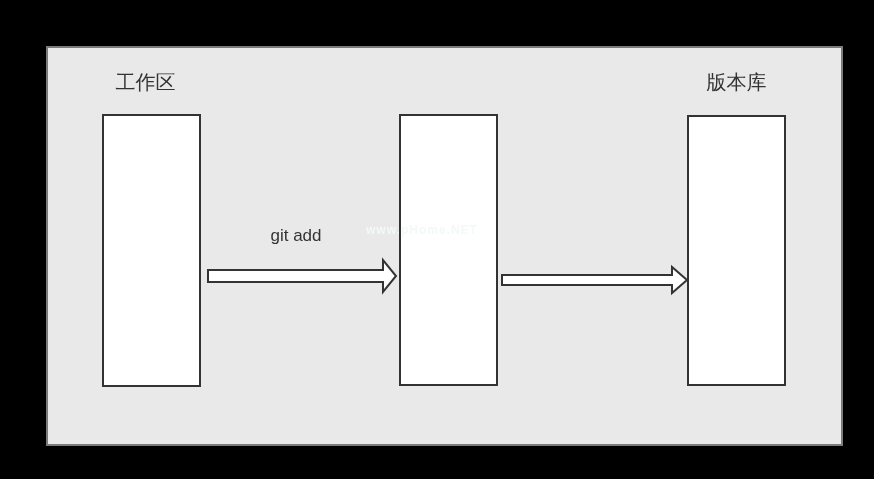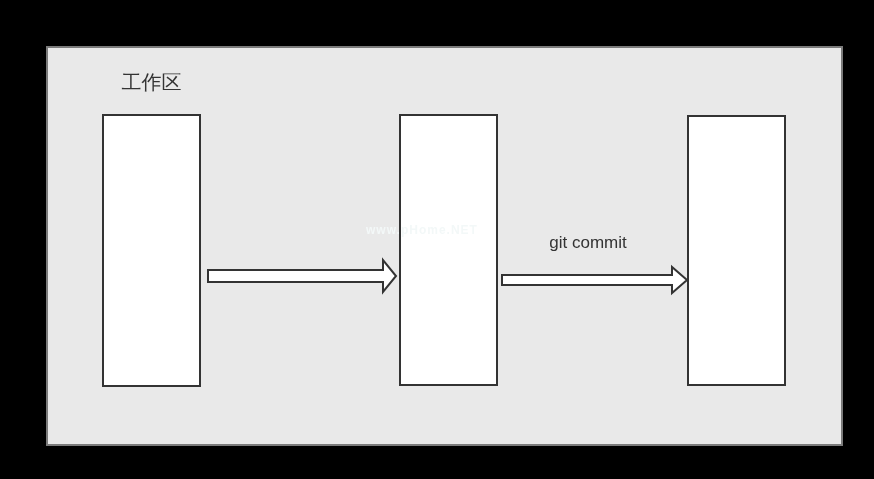--- a/index.html
+++ b/index.html
@@ -28,21 +28,21 @@
   .col-label {
     position: absolute;
     top: 69px;
     height: 26px;
     line-height: 26px;
     text-align: center;
     font-size: 20px;
     color: #333;
     z-index: 4;
   }
-  .col-label.c1 { left: 102px; width: 99px; }
+  .col-label.c1 { left: 96px; width: 99px; }
   .col-label.c2 { left: 399px; width: 99px; }
   .col-label.c3 { left: 687px; width: 99px; }
   .box {
     position: absolute;
     box-sizing: border-box;
     width: 99px;
     background: #ffffff;
     border: 2px solid #333333;
     z-index: 2;
   }
@@ -76,26 +76,27 @@
     z-index: 5;
   }
 </style>
 </head>
 <body>
 
 <div class="stage">
   <div class="panel"></div>
 
   <div class="col-label c1">工作区</div>
+  <div class="col-label c3">版本库</div>
 
   <div class="box b1"></div>
   <div class="box b2"></div>
   <div class="box b3"></div>
 
   <svg class="arrow-svg" width="874" height="479" viewBox="0 0 874 479">
     <polygon points="208,270 383,270 383,260 396,276 383,292 383,282 208,282" fill="#ffffff" stroke="#333333" stroke-width="2" stroke-linejoin="miter"></polygon>
     <polygon points="502,275 672,275 672,267 687,280 672,293 672,285 502,285" fill="#ffffff" stroke="#333333" stroke-width="2" stroke-linejoin="miter"></polygon>
   </svg>
 
-  <div class="arrow-label a2">git commit</div>
+  <div class="arrow-label a1">git add</div>
 
   <div class="watermark">www.pHome.NET</div>
 </div>
 
 </body></html>

